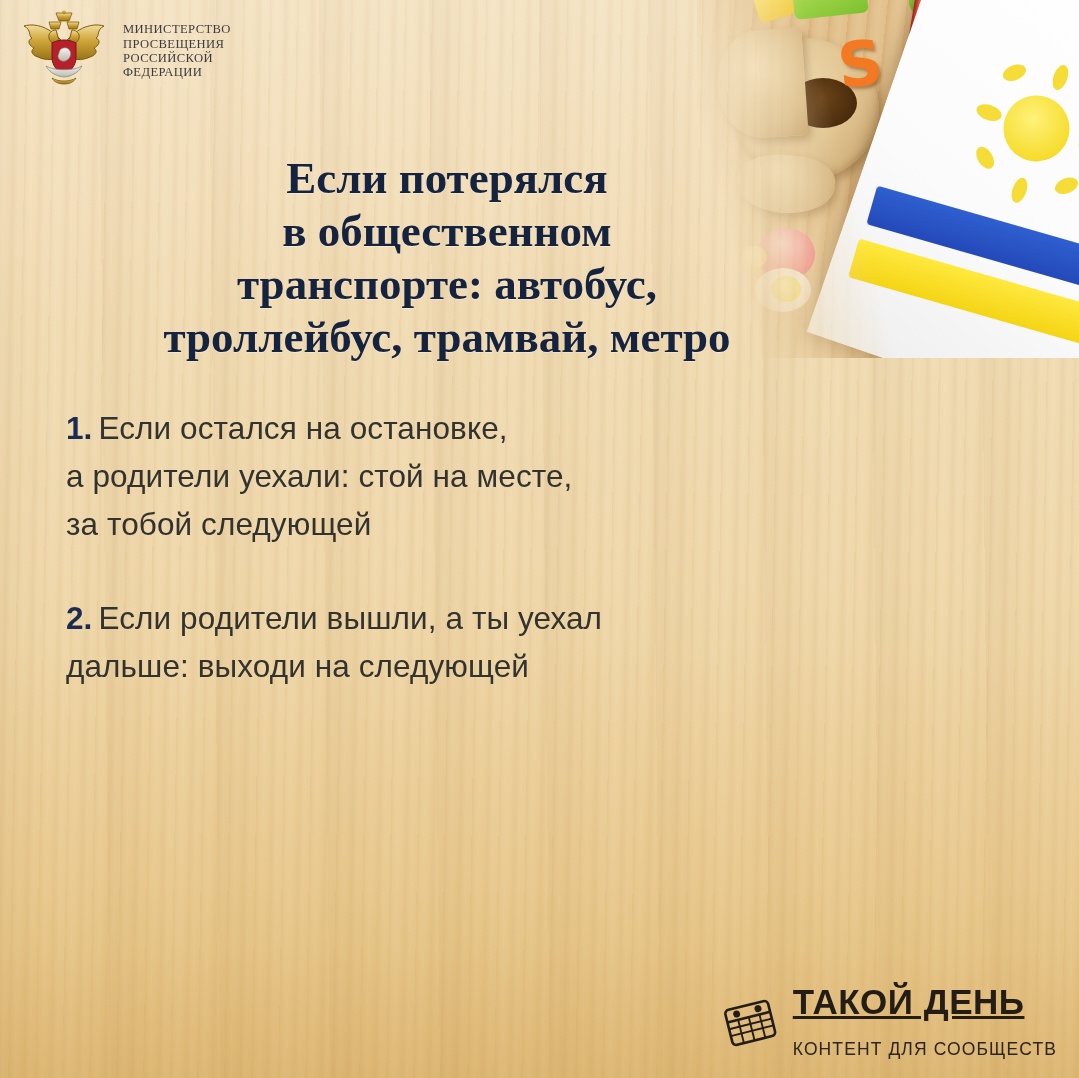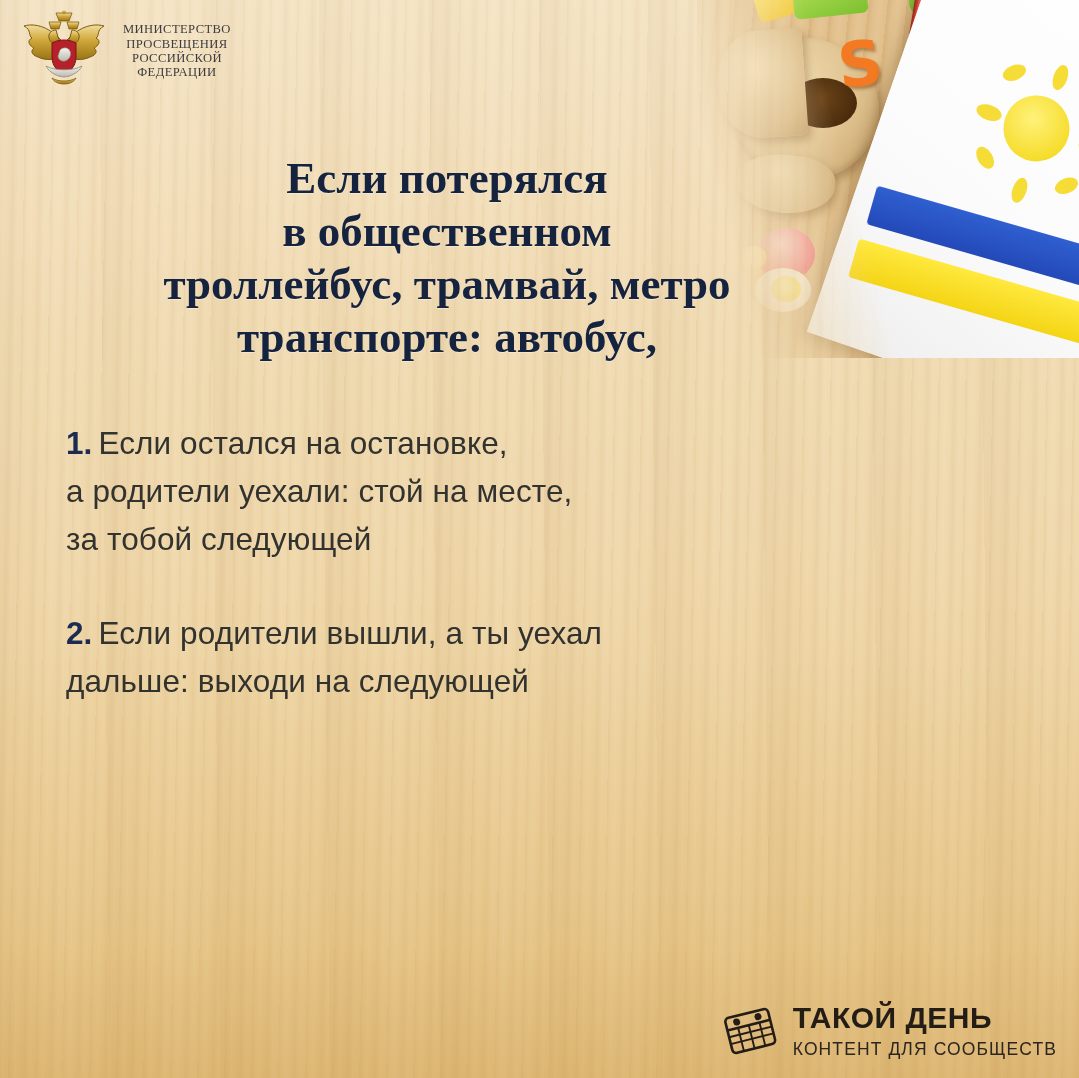--- a/index.html
+++ b/index.html
@@ -107,58 +107,58 @@
     filter:blur(.4px);}
 
   
   .ministry{position:absolute;left:16px;top:10px;display:flex;align-items:center;gap:11px;}
   .emblem{width:96px;height:82px;flex:0 0 auto;}
   .ministry-text{
     font-family:"Liberation Serif","DejaVu Serif",serif;
     font-size:12.6px;line-height:14.4px;letter-spacing:.4px;
     color:#3b3b3f;font-weight:400;white-space:nowrap;
   }
-  .ministry-text span{display:block;text-align:center;}
+  .ministry-text span{display:block;}
 
   
   .headline{
     position:absolute;left:67px;top:122px;width:760px;
     font-family:"Liberation Serif","DejaVu Serif",serif;
     font-weight:700;font-size:45px;line-height:53px;
     color:#16233f;letter-spacing:0px;
     text-shadow:0 1px 0 rgba(255,255,255,.35);
     text-align:center;
   }
   .headline span{display:block;}
 
   
   .items{position:absolute;left:66px;top:404px;width:790px;}
-  .item{margin-bottom:46px;margin-top:15px;}
+  .item{margin-bottom:46px;}
   .item p{
     margin:0;font-size:31.5px;line-height:48px;
     color:#32322f;font-weight:400;letter-spacing:.1px;
   }
   .item .num{
     font-weight:700;color:#1b2b52;
     font-family:"Liberation Sans","DejaVu Sans",sans-serif;
     margin-right:6px;
   }
 
   
   .brand{position:absolute;right:22px;bottom:18px;display:flex;align-items:center;gap:14px;}
   .brand-icon{width:58px;height:58px;flex:0 0 auto;}
   .brand-text{display:flex;flex-direction:column;align-items:flex-start;}
   .brand-title{
-    font-weight:700;font-size:30px;line-height:36px;color:#231d16;
-    letter-spacing:.5px;font-family:"Liberation Sans","DejaVu Sans",sans-serif;
+    font-weight:700;font-size:35px;line-height:36px;color:#231d16;
+    letter-spacing:.5px;font-family:"Liberation Sans","DejaVu Sans",sans-serif;text-decoration:underline;
   }
   .brand-sub{
     font-weight:400;font-size:17.5px;line-height:22px;color:#2c2520;
     letter-spacing:1.1px;font-family:"Liberation Sans","DejaVu Sans",sans-serif;
-    margin-top:2px;
+    margin-top:18px;
   }
 </style>
 </head>
 <body>
 
 <div id="poster">
 
   <div class="photo">
     <div class="tbl"></div>
 
@@ -237,22 +237,22 @@
       <span>МИНИСТЕРСТВО</span>
       <span>ПРОСВЕЩЕНИЯ</span>
       <span>РОССИЙСКОЙ</span>
       <span>ФЕДЕРАЦИИ</span>
     </div>
   </div>
 
   <h1 class="headline">
     <span>Если потерялся</span>
     <span>в общественном</span>
+    <span>транспорте: автобус,</span>
     <span>троллейбус, трамвай, метро</span>
-    <span>транспорте: автобус,</span>
   </h1>
 
   <div class="items">
 
     <div class="item">
       <p>
         <span class="num">1.</span><span>Если остался на остановке,</span><br>
         <span>а родители уехали: стой на месте,</span><br>
         <span>за тобой следующей</span>
       </p>

